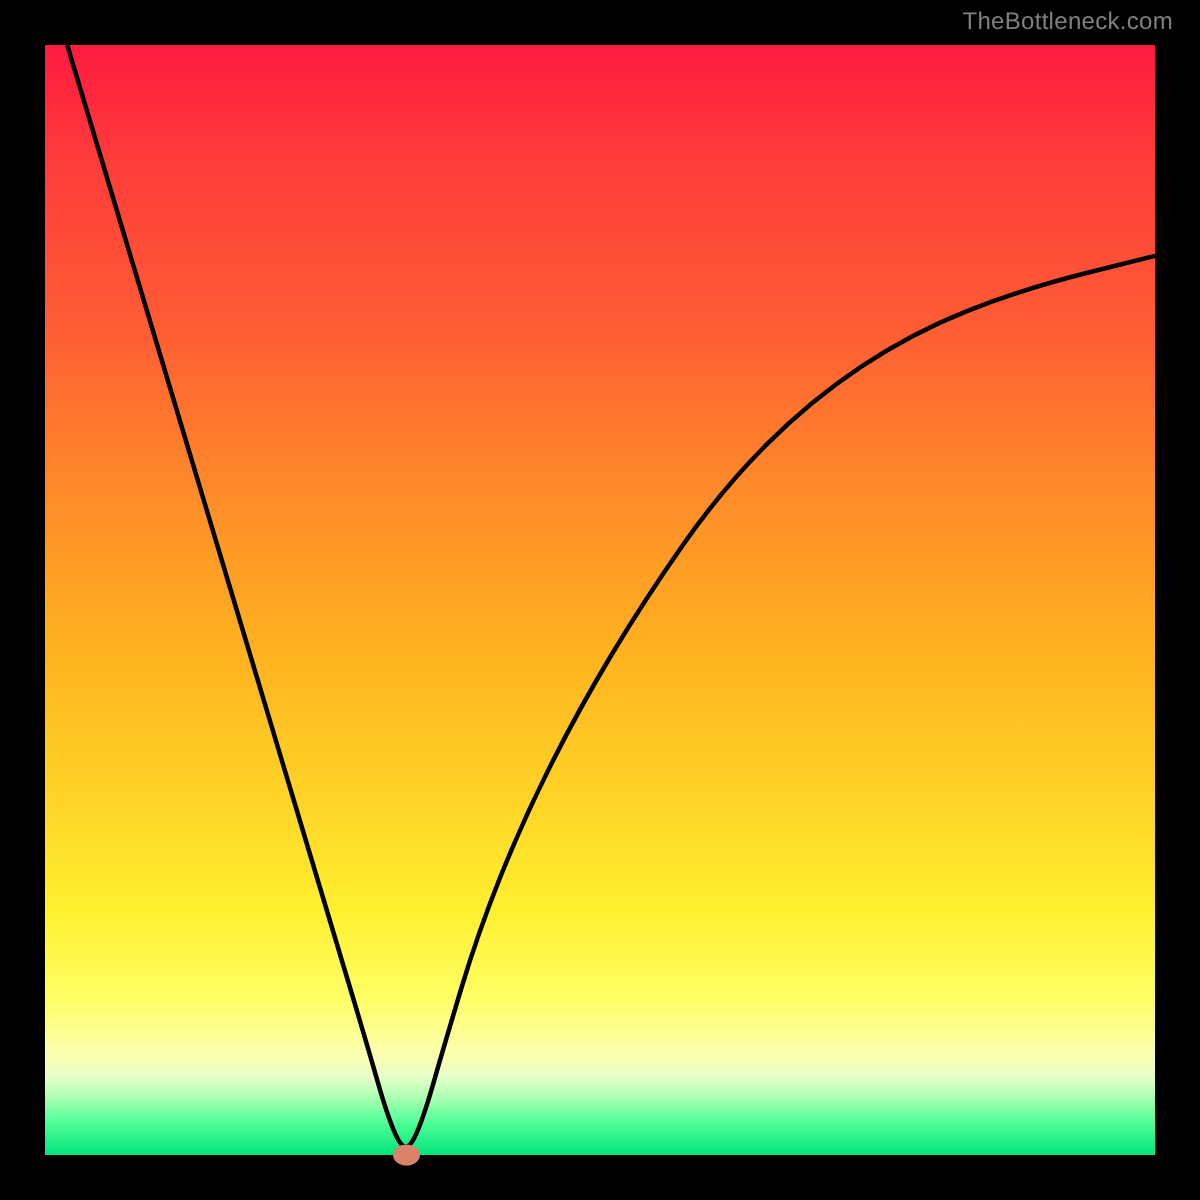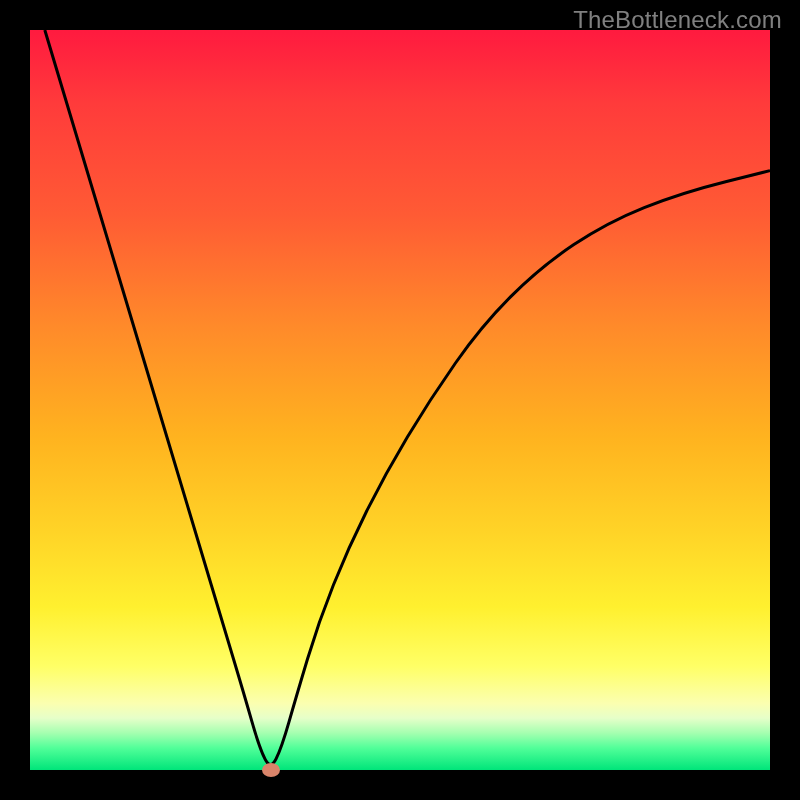--- a/index.html
+++ b/index.html
@@ -38,21 +38,21 @@
       #a5ffb0 95%,
       #52ff99 97%,
       #00e57a 100%
     );
   }
   .watermark {
     position: absolute;
     top: 6px;
     right: 18px;
     color: #808080;
-    font-size: 24px;
+    font-size: 16px;
     font-weight: 500;
     letter-spacing: 0.2px;
   }
   svg.curve {
     position: absolute;
     left: 0;
     top: 0;
     width: 740px;
     height: 740px;
     overflow: visible;

